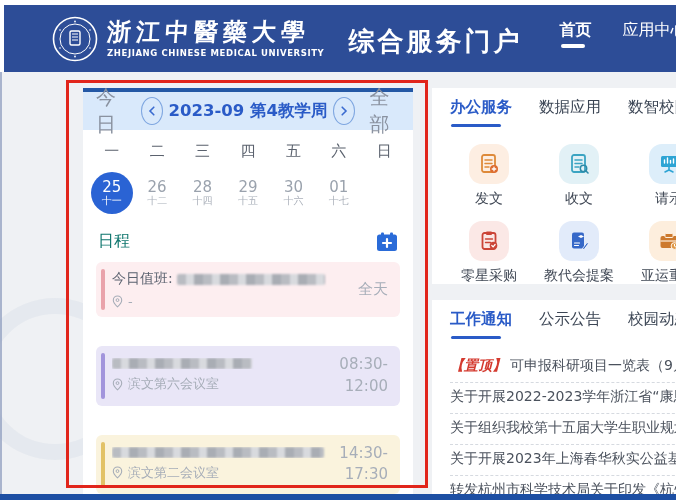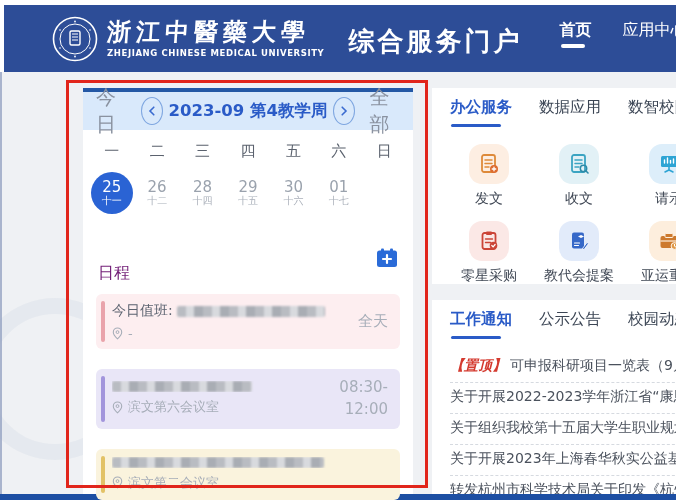--- a/index.html
+++ b/index.html
@@ -39,23 +39,23 @@
   .weekdays{padding:12px 6px 2px;color:#5b626e;font-size:15px;}
   .dates{padding:6px 6px 0;}
   .date-cell{height:48px;display:flex;flex-direction:column;align-items:center;justify-content:center;cursor:pointer;}
   .date-num{font-size:15px;color:#9aa2ad;line-height:1.1;}
   .date-lunar{font-size:10px;color:#aab0ba;line-height:1.2;}
   .date-cell.selected{position:relative;}
   .date-cell.selected .bubble{width:42px;height:42px;border-radius:50%;background:#2a63d4;
     display:flex;flex-direction:column;align-items:center;justify-content:center;}
   .date-cell.selected .date-num,.date-cell.selected .date-lunar{color:#fff;}
   .schedule-head{display:flex;justify-content:space-between;align-items:center;padding:14px 15px 10px;}
-  .schedule-title{font-size:16px;color:#701a75;margin-top:32px;}
+  .schedule-title{font-size:16px;color:#0f766e;}
   .add-btn{cursor:pointer;line-height:0;}
-  .events{padding:0 13px;display:flex;flex-direction:column;gap:20px;}
+  .events{padding:0 13px;display:flex;flex-direction:column;gap:29px;}
   .event{border-radius:6px;position:relative;display:flex;align-items:center;
     padding:8px 12px 8px 16px;box-sizing:border-box;}
   .event::before{content:"";position:absolute;left:5px;top:7px;bottom:7px;width:4px;border-radius:2px;}
   .event.pink{background:#fdeef0;}  .event.pink::before{background:#e9a3ab;}
   .event.purple{background:#e9e6f7;}.event.purple::before{background:#a295dc;}
   .event.yellow{background:#faf3dd;}.event.yellow::before{background:#e2c267;}
   .event-main{flex:1;min-width:0;}
   .event-title{font-size:14px;color:#5c6370;white-space:nowrap;overflow:hidden;display:flex;align-items:center;gap:4px;}
   .event-loc{margin-top:6px;color:#a6adb8;font-size:13px;display:flex;align-items:center;gap:5px;}
   .event-time{color:#a7aeb9;font-size:15px;text-align:right;margin-left:8px;line-height:1.45;white-space:nowrap;}
@@ -231,20 +231,24 @@
             <span class="redact rw3"></span>
           </div>
           <div class="event-loc">
             <svg width="11" height="13" viewBox="0 0 11 13">
               <path d="M5.5 1 a4.2 4.2 0 0 1 4.2 4.2 c0 2.9-4.2 6.6-4.2 6.6 s-4.2-3.7-4.2-6.6 A4.2 4.2 0 0 1 5.5 1z" fill="none" stroke="#a6adb8" stroke-width="1.1"></path>
               <circle cx="5.5" cy="5.1" r="1.4" fill="none" stroke="#a6adb8" stroke-width="1"></circle>
             </svg>
             <span>滨文第二会议室</span>
           </div>
         </div>
+        <div class="event-time">
+          <div>14:30-</div>
+          <div>17:30</div>
+        </div>
       </div>
     </div>
   </div>
 
   <div class="panel panel-a">
     <div class="tabs">
       <span class="tab active">办公服务</span>
       <span class="tab">数据应用</span>
       <span class="tab">数智校园</span>
     </div>

